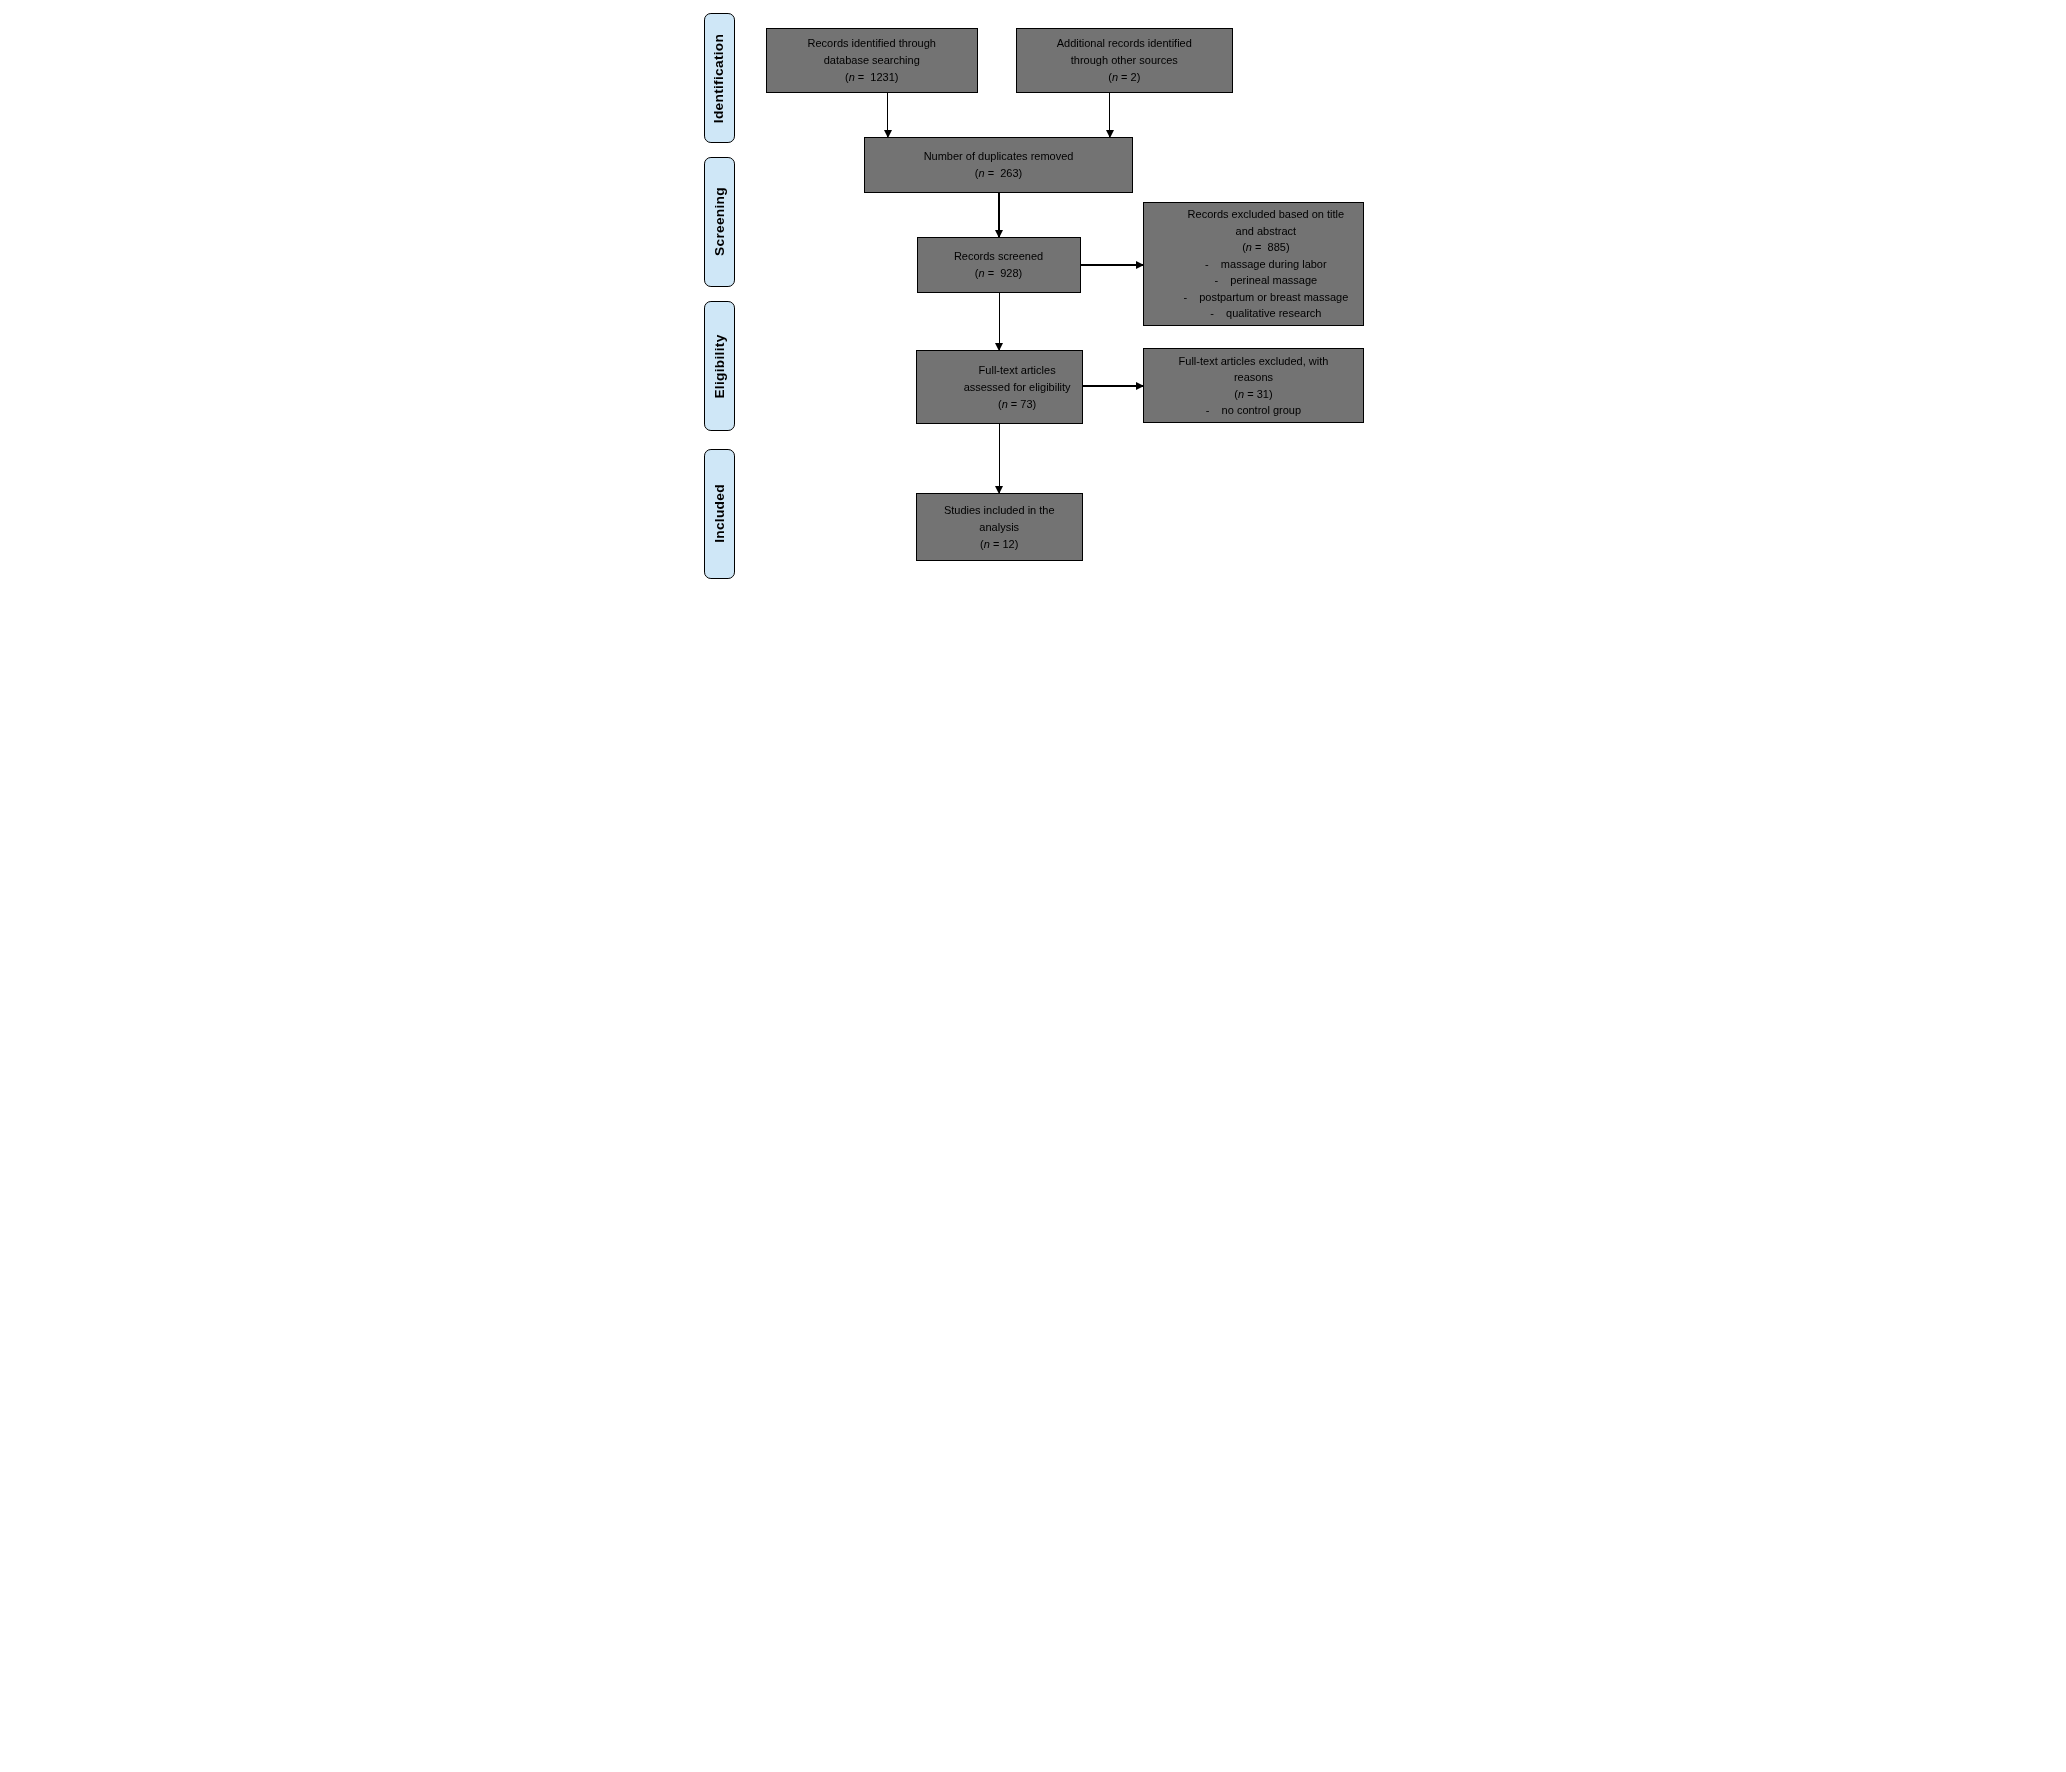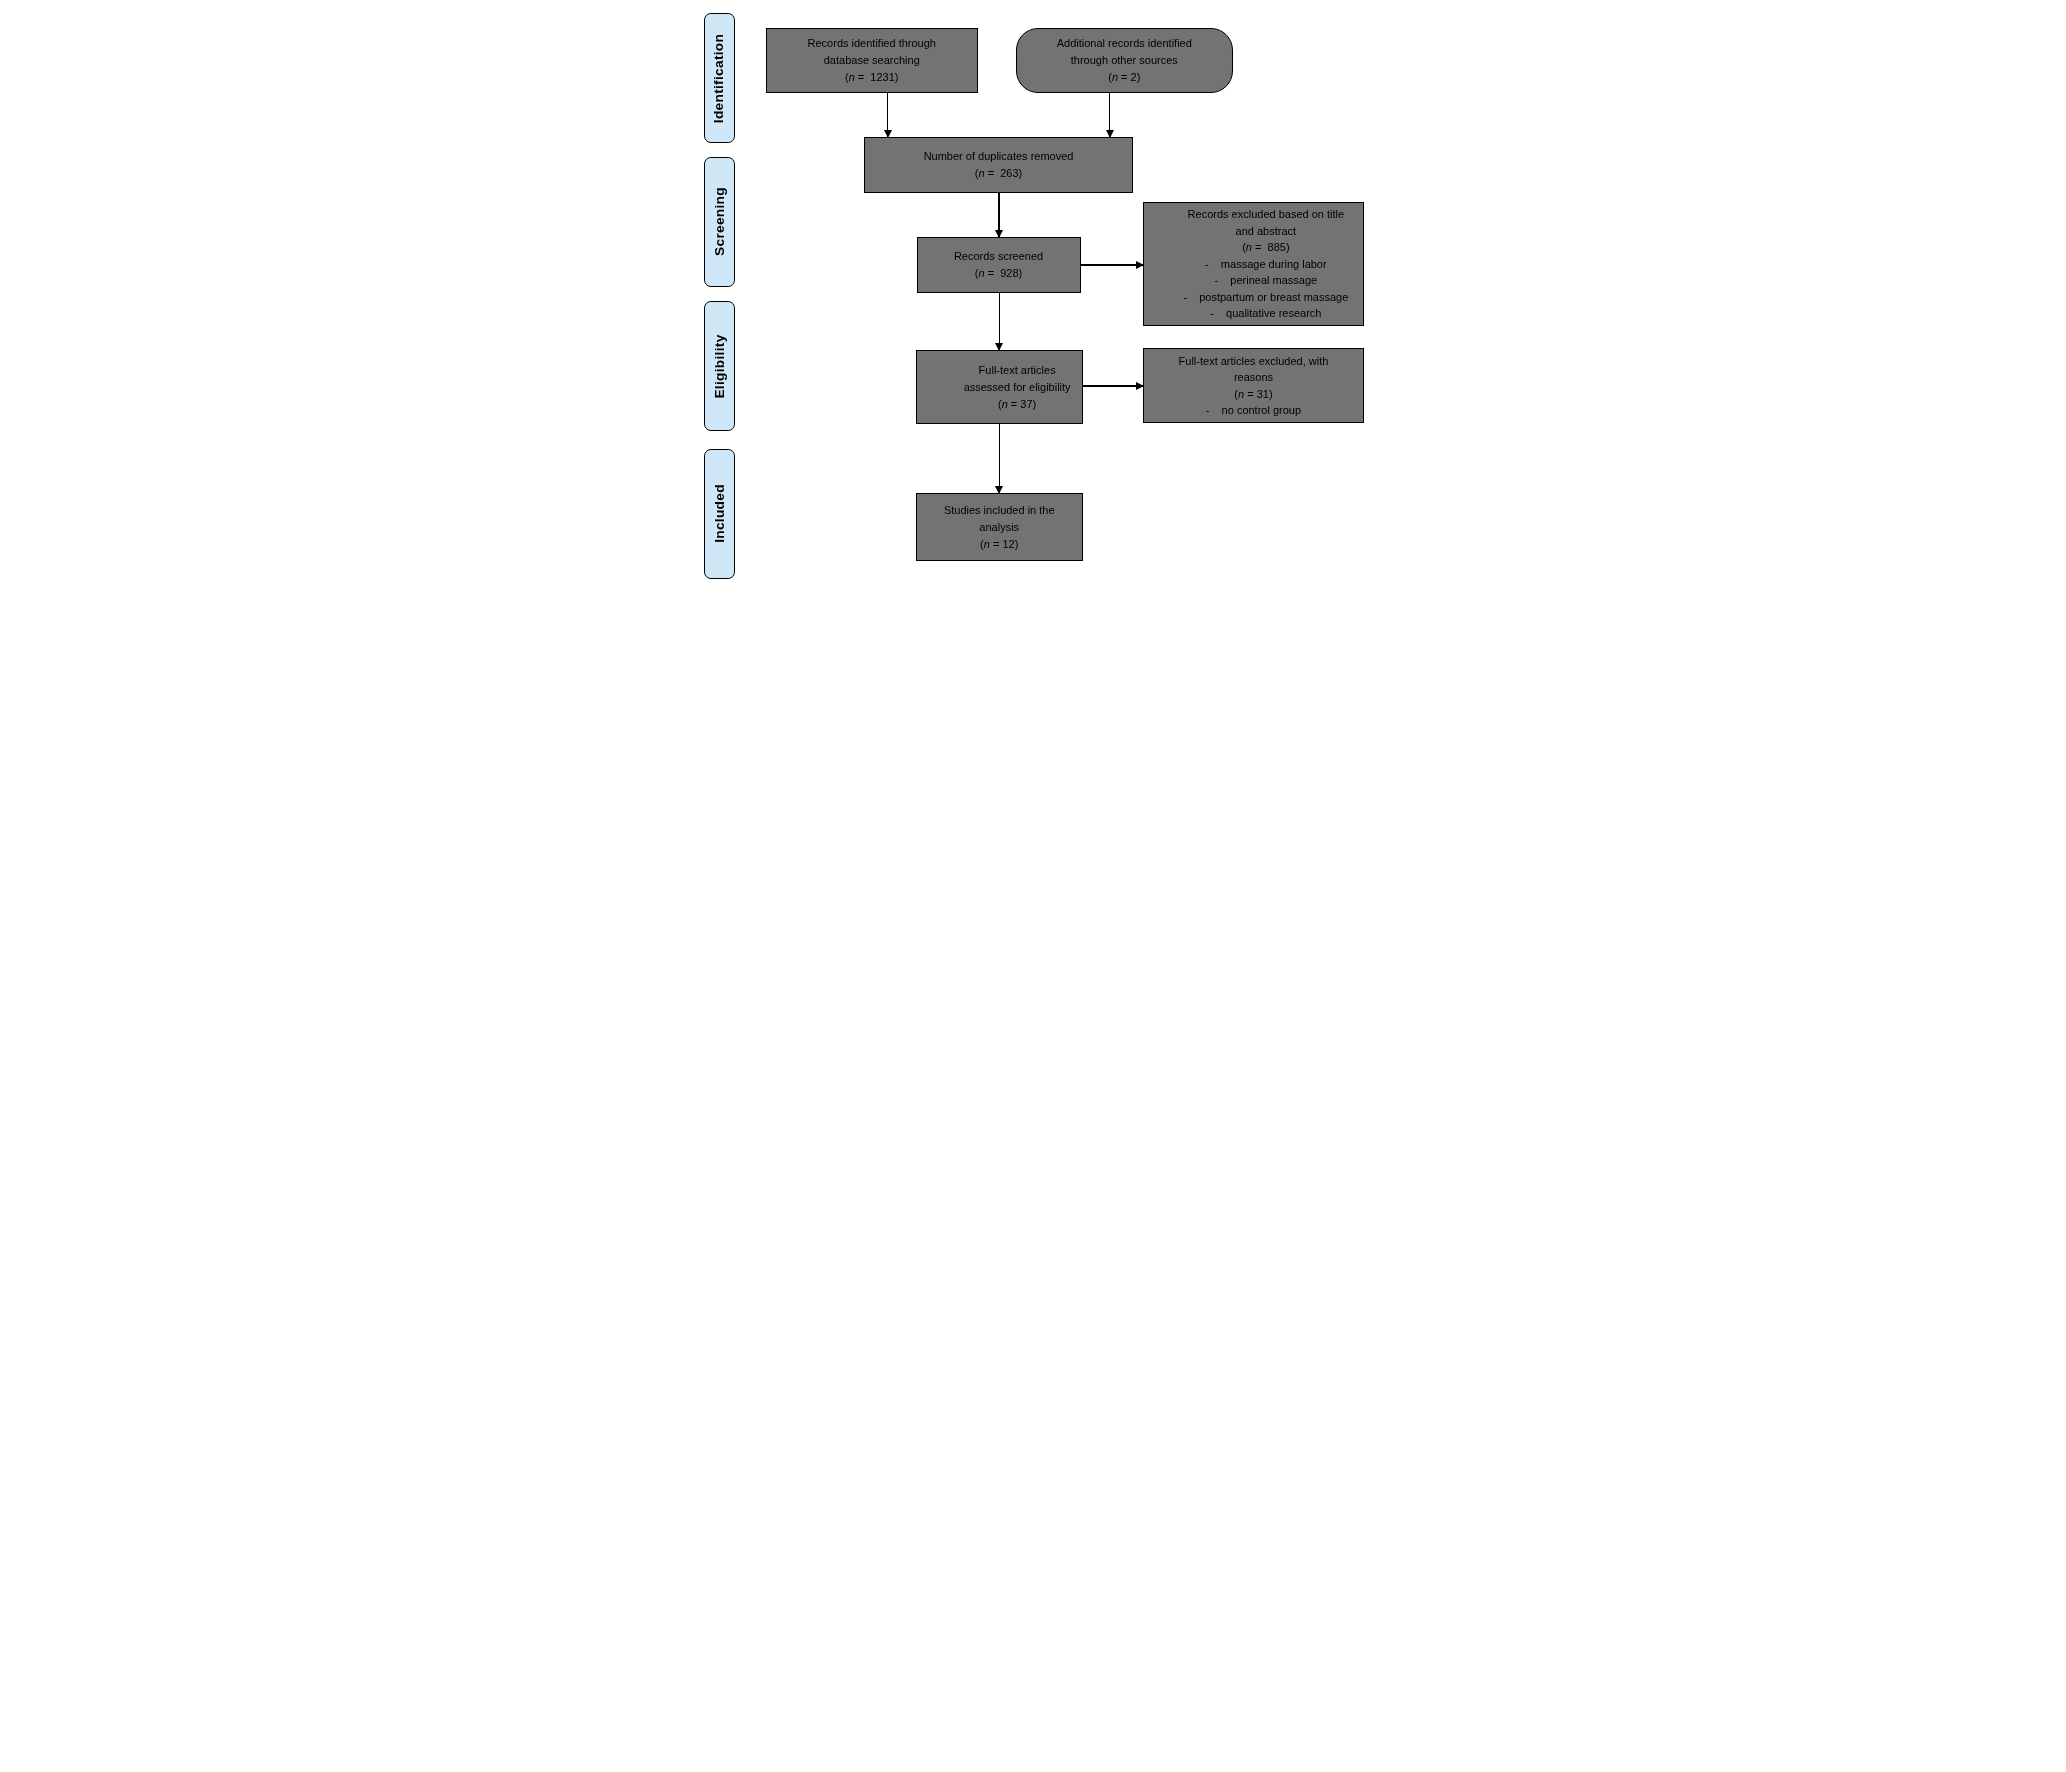--- a/index.html
+++ b/index.html
@@ -79,21 +79,21 @@
   <div class="stage" style="top:75.9%;height:22%;">
     <span class="label">Included</span>
   </div>
 
   <div class="fbox" style="left:11.2%;top:4.7%;width:30.8%;height:11.1%;">
     <span>Records identified through</span>
     <span>database searching</span>
     <span class="nline"><span>(</span><i>n</i><span> = &nbsp;1231)</span></span>
   </div>
 
-  <div class="fbox" style="left:47.5%;top:4.7%;width:31.5%;height:11.1%;border-radius:22px;">
+  <div class="fbox" style="left:47.5%;top:4.7%;width:31.5%;height:11.1%;">
     <span>Additional records identified</span>
     <span>through other sources</span>
     <span class="nline"><span>(</span><i>n</i><span> = 2)</span></span>
   </div>
 
   <div class="fbox" style="left:25.5%;top:23.2%;width:39%;height:9.4%;">
     <span>Number of duplicates removed</span>
     <span class="nline"><span>(</span><i>n</i><span> = &nbsp;263)</span></span>
   </div>
 
@@ -120,21 +120,21 @@
       </span>
     <span class="bullet">
         <span class="dash">-</span>
         <span>qualitative research</span>
       </span>
   </div>
 
   <div class="fbox" style="left:33%;top:59.3%;width:24.2%;height:12.5%;padding-left:39px;">
     <span>Full-text articles</span>
     <span>assessed for eligibility</span>
-    <span class="nline"><span>(</span><i>n</i><span> = 37)</span></span>
+    <span class="nline"><span>(</span><i>n</i><span> = 73)</span></span>
   </div>
 
   <div class="fbox side" style="left:66%;top:58.9%;width:32%;height:12.7%;">
     <span>Full-text articles excluded, with</span>
     <span>reasons</span>
     <span class="nline"><span>(</span><i>n</i><span> = 31)</span></span>
     <span class="bullet">
         <span class="dash">-</span>
         <span>no control group</span>
       </span>

